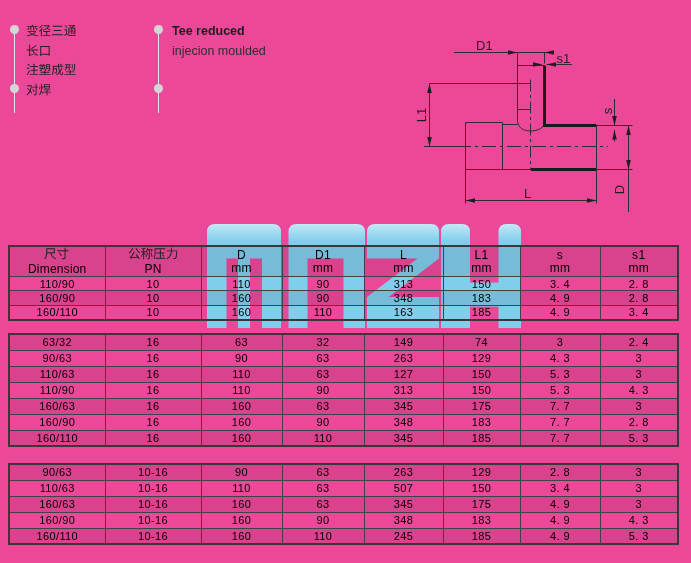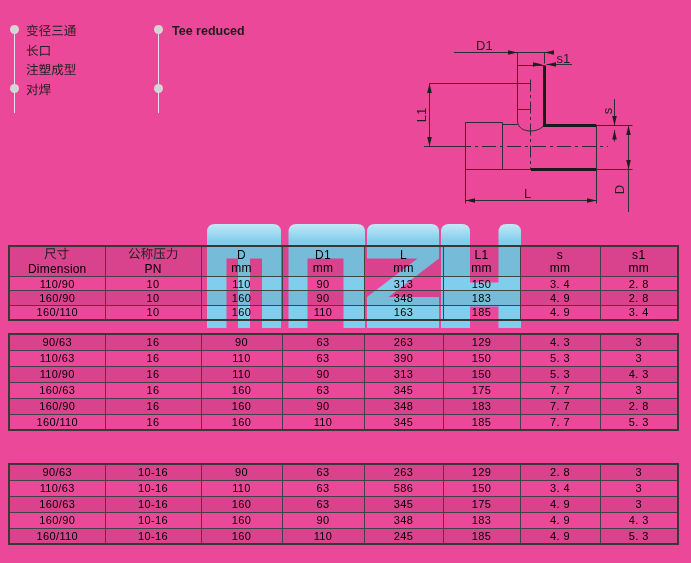--- a/index.html
+++ b/index.html
@@ -67,20 +67,21 @@
           <path d="M544 839C544 782 546 725 549 670H128V389C128 259 119 86 36 -37C54 -46 86 -72 99 -87C191 45 206 247 206 388V395H389C385 223 380 159 367 144C359 135 350 133 335 133C318 133 275 133 229 138C241 119 249 89 250 68C299 65 345 65 371 67C398 70 415 77 431 96C452 123 457 208 462 433C462 443 463 465 463 465H206V597H554C566 435 590 287 628 172C562 96 485 34 396 -13C412 -28 439 -59 451 -75C528 -29 597 26 658 92C704 -11 764 -73 841 -73C918 -73 946 -23 959 148C939 155 911 172 894 189C888 56 876 4 847 4C796 4 751 61 714 159C788 255 847 369 890 500L815 519C783 418 740 327 686 247C660 344 641 463 630 597H951V670H626C623 725 622 781 622 839ZM671 790C735 757 812 706 850 670L897 722C858 756 779 805 716 836Z" transform="translate(25.2,11.214) scale(0.0126,-0.0126)" fill="#222"></path>
           <path d="M635 783V448H704V783ZM822 834V387C822 374 818 370 802 369C787 368 737 368 680 370C691 350 701 321 705 301C776 301 825 302 855 314C885 325 893 344 893 386V834ZM388 733V595H264V601V733ZM67 595V528H189C178 461 145 393 59 340C73 330 98 302 108 288C210 351 248 441 259 528H388V313H459V528H573V595H459V733H552V799H100V733H195V602V595ZM467 332V221H151V152H467V25H47V-45H952V25H544V152H848V221H544V332Z" transform="translate(37.8,11.214) scale(0.0126,-0.0126)" fill="#222"></path>
         </svg></div>
     <div class="zh-item" style="top:81px;" aria-label="对焊"><svg width="26" height="16" viewBox="0 0 26 16" class="cjk-svg">
           <path d="M502 394C549 323 594 228 610 168L676 201C660 261 612 353 563 422ZM91 453C152 398 217 333 275 267C215 139 136 42 45 -17C63 -32 86 -60 98 -78C190 -12 268 80 329 203C374 147 411 94 435 49L495 104C466 156 419 218 364 281C410 396 443 533 460 695L411 709L398 706H70V635H378C363 527 339 430 307 344C254 399 198 453 144 500ZM765 840V599H482V527H765V22C765 4 758 -1 741 -2C724 -2 668 -3 605 0C615 -23 626 -58 630 -79C715 -79 766 -77 796 -64C827 -51 839 -28 839 22V527H959V599H839V840Z" transform="translate(0,11.214) scale(0.0126,-0.0126)" fill="#222"></path>
           <path d="M82 635C78 556 62 453 38 391L94 368C120 439 135 547 138 628ZM344 665C328 602 296 512 271 456L317 435C345 488 378 572 406 640ZM506 599H831V515H506ZM506 740H831V658H506ZM435 799V456H904V799ZM188 835V493C188 309 173 118 37 -30C53 -41 78 -67 90 -84C165 -5 207 86 231 182C268 130 313 65 332 29L385 83C364 111 283 220 247 264C258 339 261 416 261 493V835ZM377 203V135H629V-80H704V135H961V203H704V314H928V383H413V314H629V203Z" transform="translate(12.6,11.214) scale(0.0126,-0.0126)" fill="#222"></path>
         </svg></div>
 
     <div class="en-col">
       <div class="en-item bold">Tee reduced</div>
+      <div class="en-item">injecion moulded</div>
     </div>
   </div>
 
   <svg id="drawing" width="691" height="236" viewBox="0 0 691 236">
     <g fill="none" stroke="#2e2e2e" stroke-width="1">
 
       <path d="M465.5,122.5 V203.5"></path>
       <path d="M465.5,122.5 H502.5"></path>
       <path d="M502.5,122.5 V169.5"></path>
       <path d="M502.5,124.5 H517.5"></path>
@@ -255,35 +256,45 @@
         <col style="width:96px">
         <col style="width:81px">
         <col style="width:82px">
         <col style="width:79px">
         <col style="width:77px">
         <col style="width:80px">
         <col style="width:78px">
       </colgroup>
     <tbody>
         <tr>
+          <td>63/32</td>
+          <td>16</td>
+          <td>63</td>
+          <td>32</td>
+          <td>149</td>
+          <td>74</td>
+          <td>3</td>
+          <td>2. 4</td>
+        </tr>
+        <tr>
           <td>90/63</td>
           <td>16</td>
           <td>90</td>
           <td>63</td>
           <td>263</td>
           <td>129</td>
           <td>4. 3</td>
           <td>3</td>
         </tr>
         <tr>
           <td>110/63</td>
           <td>16</td>
           <td>110</td>
           <td>63</td>
-          <td>390</td>
+          <td>127</td>
           <td>150</td>
           <td>5. 3</td>
           <td>3</td>
         </tr>
         <tr>
           <td>110/90</td>
           <td>16</td>
           <td>110</td>
           <td>90</td>
           <td>313</td>
@@ -343,21 +354,21 @@
           <td>263</td>
           <td>129</td>
           <td>2. 8</td>
           <td>3</td>
         </tr>
         <tr>
           <td>110/63</td>
           <td>10-16</td>
           <td>110</td>
           <td>63</td>
-          <td>586</td>
+          <td>507</td>
           <td>150</td>
           <td>3. 4</td>
           <td>3</td>
         </tr>
         <tr>
           <td>160/63</td>
           <td>10-16</td>
           <td>160</td>
           <td>63</td>
           <td>345</td>

